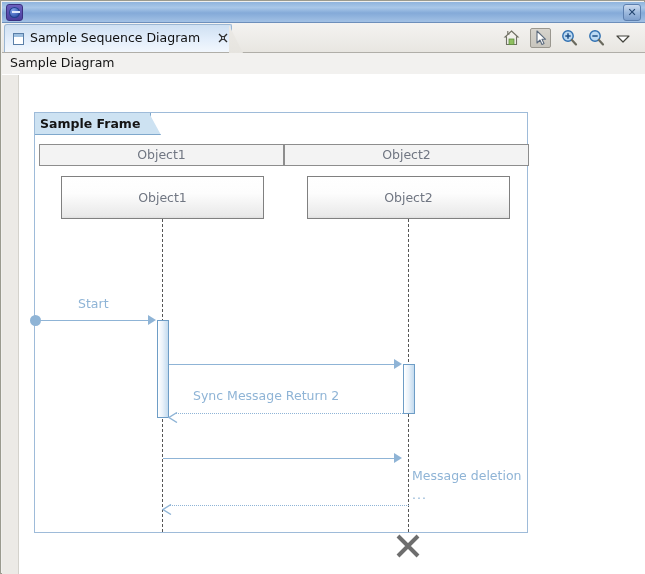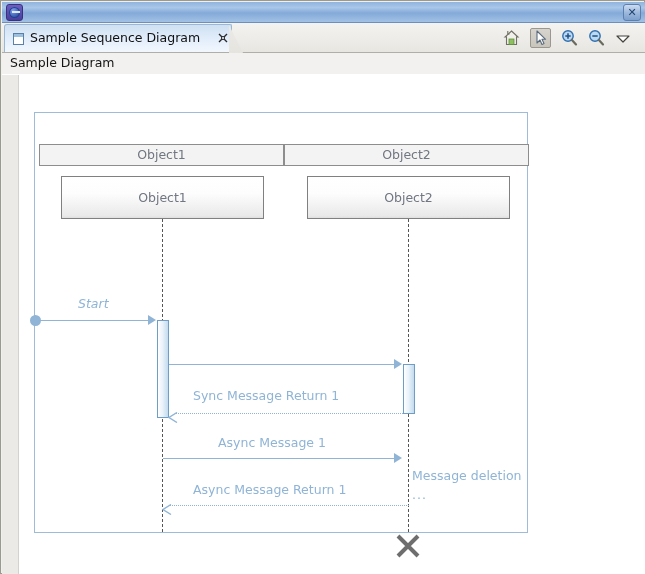--- a/index.html
+++ b/index.html
@@ -347,60 +347,61 @@
       </div>
     </div>
 
     <div id="canvas-outer">
       <div id="left-ruler"></div>
 
       <div id="canvas">
 
         <div id="sd-frame">
 
+          <div id="frame-tab">
+            <div id="frame-tab-label">Sample Frame</div>
+          </div>
 
           <div class="obj-header" id="obj-header-0">Object1</div>
           <div class="obj-header" id="obj-header-1">Object2</div>
 
           <div class="obj-box" id="obj-box-0">Object1</div>
           <div class="obj-box" id="obj-box-1">Object2</div>
 
           <div class="lifeline" id="lifeline-0"></div>
           <div class="lifeline" id="lifeline-1"></div>
 
           <div class="activation" id="activation-0"></div>
           <div class="activation" id="activation-1"></div>
 
           <div class="start-dot" style="left:-5px; top:202px;"></div>
           <div class="msg-line" style="left:0px; top:207px; width:114px;"></div>
           <div class="arrow-right" style="left:113px; top:202px;"></div>
-          <div class="msg-label" style="left:43px; top:183px;font-style:italic;">Start</div>
+          <div class="msg-label" style="left:43px; top:183px;">Start</div>
 
           <div class="msg-line" style="left:134px; top:251px; width:226px;"></div>
           <div class="arrow-right" style="left:359px; top:246px;"></div>
 
           <div class="msg-line dotted" style="left:141px; top:300px; width:227px;"></div>
           <div class="arrow-left-open" style="left:133px; top:295px;">
             <svg width="10" height="11" viewBox="0 0 10 11">
               <path d="M9 0.5 L1 5.5 L9 10.5" fill="none" stroke="#8fb4d6" stroke-width="1.4"></path>
             </svg>
           </div>
-          <div class="msg-label" style="left:158px; top:275px;">Sync Message Return 1</div>
+          <div class="msg-label" style="left:158px; top:275px;">Sync Message Return 2</div>
 
           <div class="msg-line" style="left:128px; top:345px; width:232px;"></div>
           <div class="arrow-right" style="left:359px; top:340px;"></div>
-          <div class="msg-label" style="left:183px; top:322px;">Async Message 1</div>
 
           <div class="msg-line dotted" style="left:135px; top:392px; width:239px;"></div>
           <div class="arrow-left-open" style="left:127px; top:387px;">
             <svg width="10" height="11" viewBox="0 0 10 11">
               <path d="M9 0.5 L1 5.5 L9 10.5" fill="none" stroke="#8fb4d6" stroke-width="1.4"></path>
             </svg>
           </div>
-          <div class="msg-label" style="left:158px; top:369px;">Async Message Return 1</div>
 
           <div id="obj-deletion-label">Message deletion</div>
           <div id="obj-deletion-dots">...</div>
 
           <div id="destruction-x">
             <svg width="28" height="28" viewBox="0 0 28 28">
               <path d="M4 4 L24 24 M24 4 L4 24" stroke="#6e6e6e" stroke-width="4" stroke-linecap="butt"></path>
             </svg>
           </div>
 

